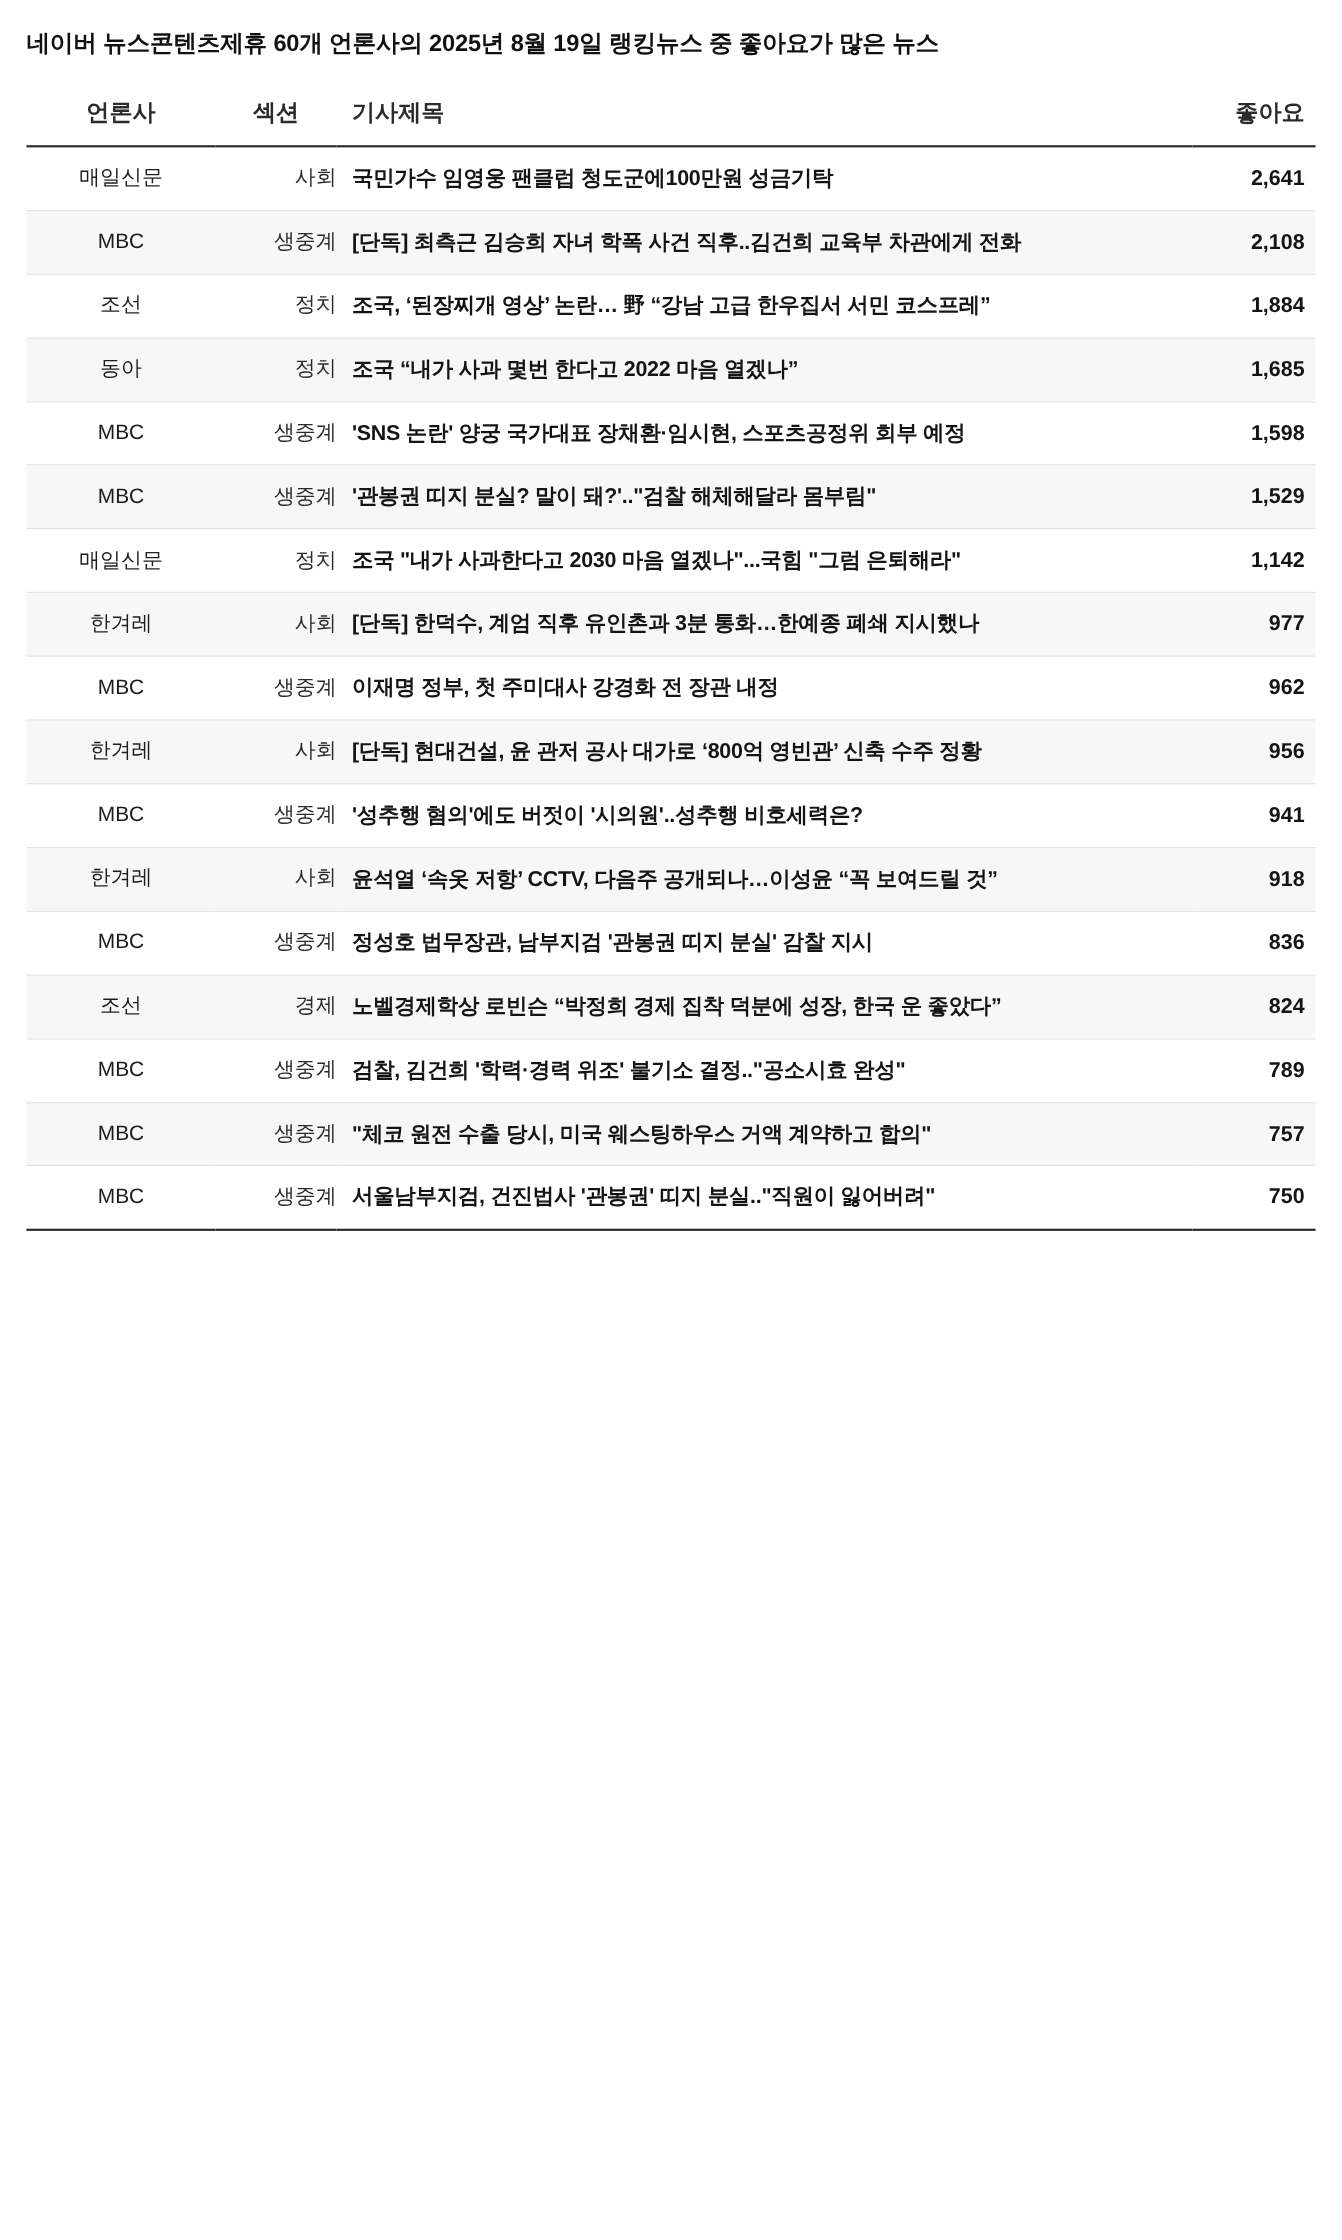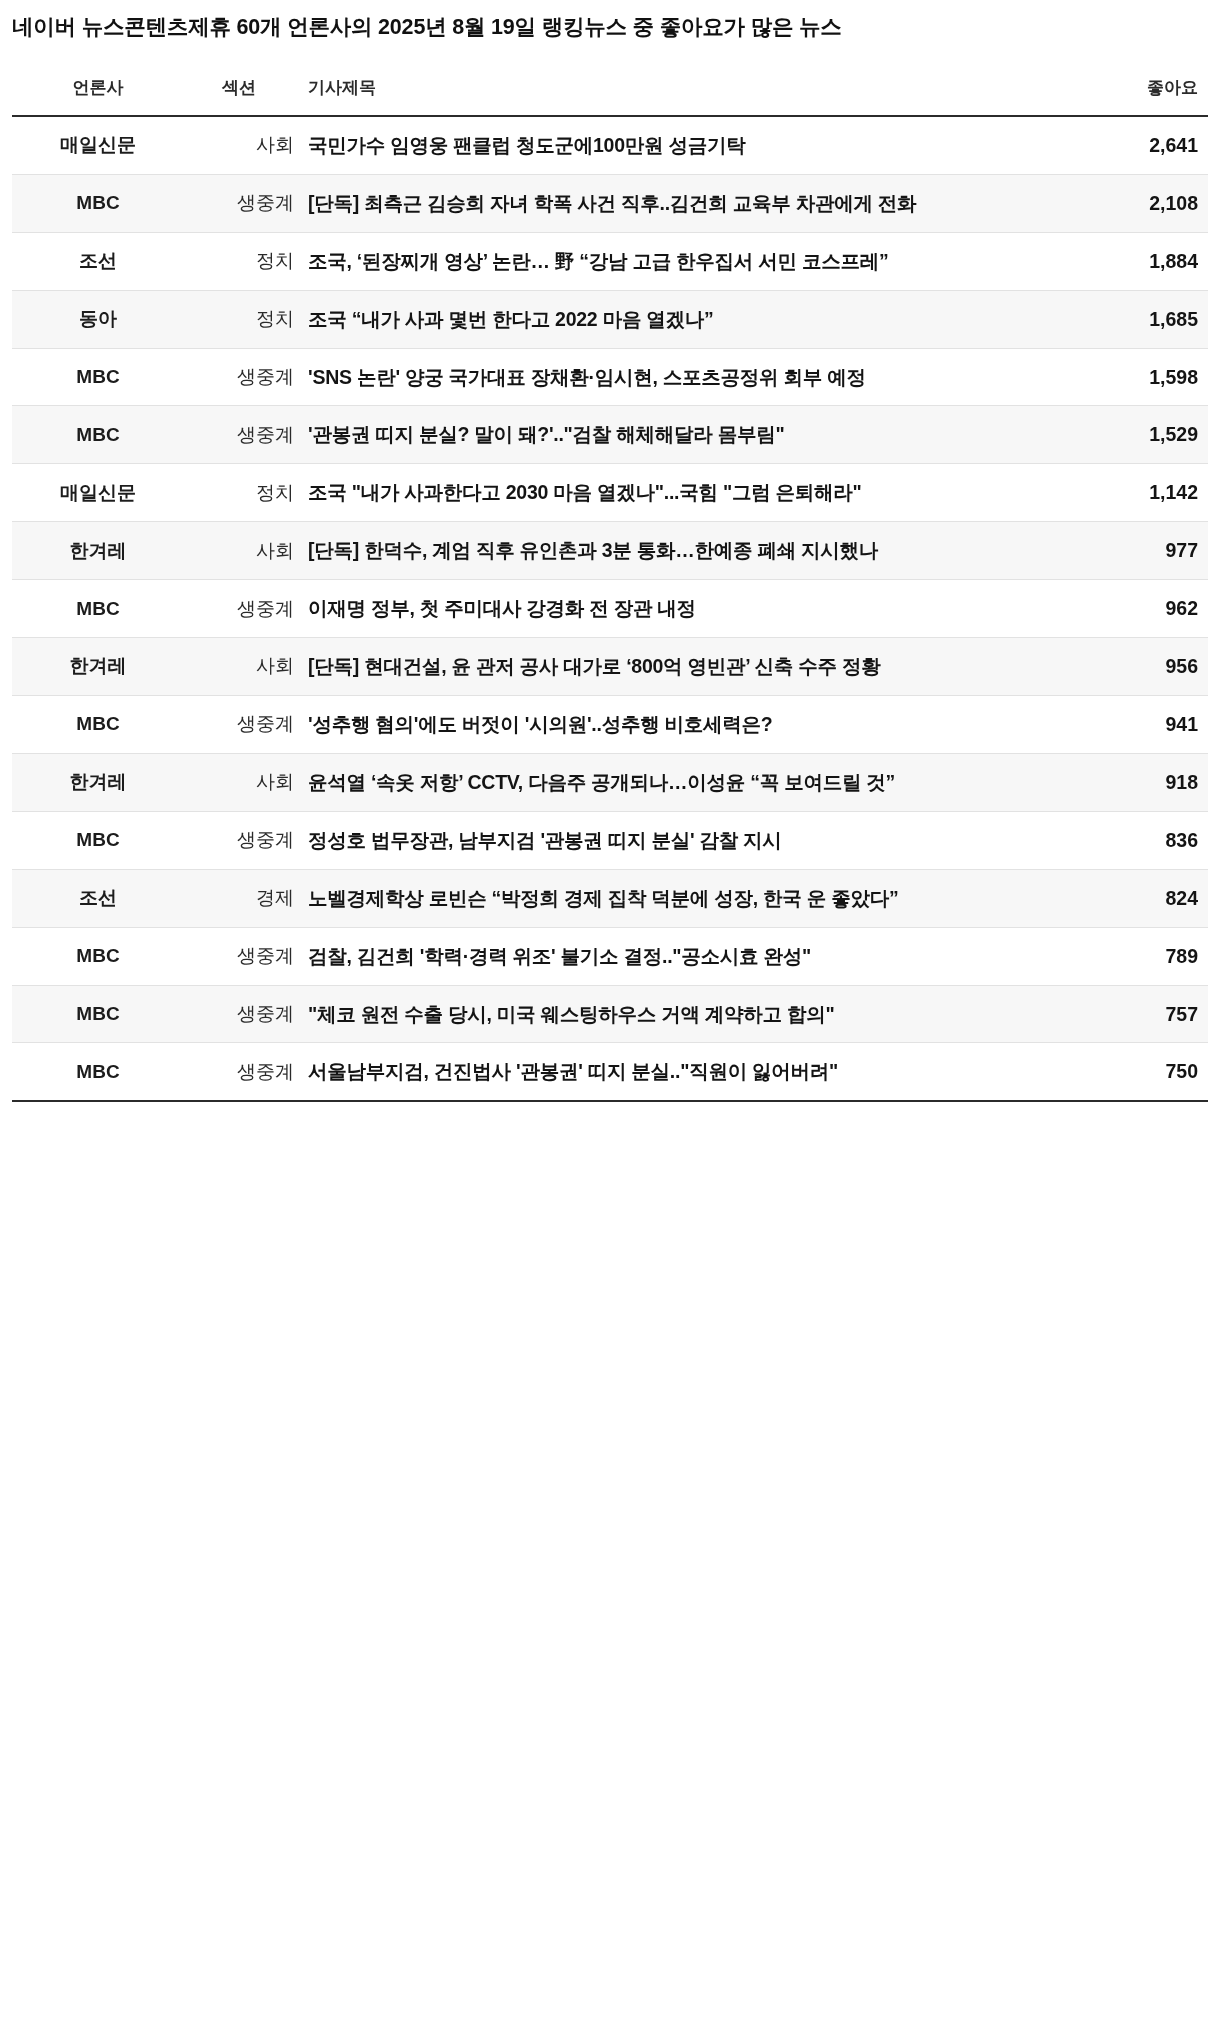--- a/index.html
+++ b/index.html
@@ -9,21 +9,21 @@
     background: #ffffff;
   }
   body {
     width: 1220px;
     font-family: "Liberation Sans", sans-serif;
     color: #1a1a1a;
     -webkit-font-smoothing: antialiased;
   }
   .page {
     width: 1220px;
-    padding: 0;
+    padding: 12px;
     position: relative;
   }
   .title {
     font-size: 21.5px;
     font-weight: 700;
     color: #111111;
     padding: 14px 12px 0 12px;
     line-height: 1.3;
     letter-spacing: -0.2px;
     white-space: nowrap;
@@ -35,21 +35,21 @@
   table {
     width: 100%;
     border-collapse: collapse;
     table-layout: fixed;
   }
   col.c-outlet { width: 172px; }
   col.c-section { width: 110px; }
   col.c-title { width: auto; }
   col.c-likes { width: 112px; }
   thead th {
-    font-size: 17px;
+    font-size: 21px;
     font-weight: 700;
     color: #2b2b2b;
     padding: 0 0 16px 0;
     text-align: left;
     vertical-align: bottom;
     white-space: nowrap;
   }
   thead th.outlet, thead th.section { text-align: center; }
   thead th.likes { text-align: right; padding-right: 10px; margin-top: 48px; }
   thead th.title-h { padding-left: 14px; }
@@ -61,21 +61,21 @@
     vertical-align: middle;
     border-bottom: 1px solid #e2e2e2;
     line-height: 1.38;
   }
   tbody tr:nth-child(odd) { background: #ffffff; }
   tbody tr:nth-child(even) { background: #f7f7f7; }
   tbody tr:last-child td { border-bottom: 2.5px solid #2b2b2b; }
 
   td.outlet {
     text-align: center;
-    font-weight: 700;
+    font-weight: 400;
     color: #1c1c1c;
     font-size: 19px;
   }
   td.section {
     text-align: right;
     color: #2a2a2a;
     font-size: 19px;
   }
   td.headline {
     padding-left: 14px;

